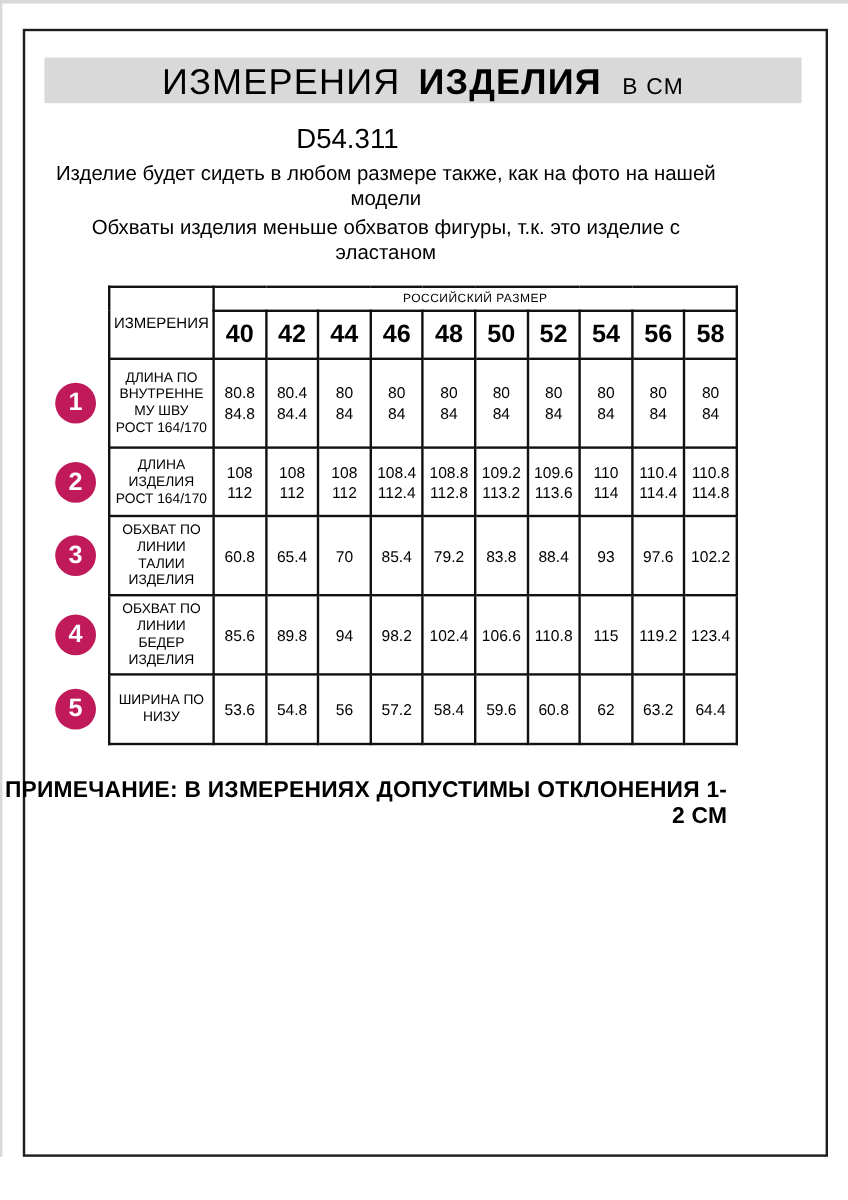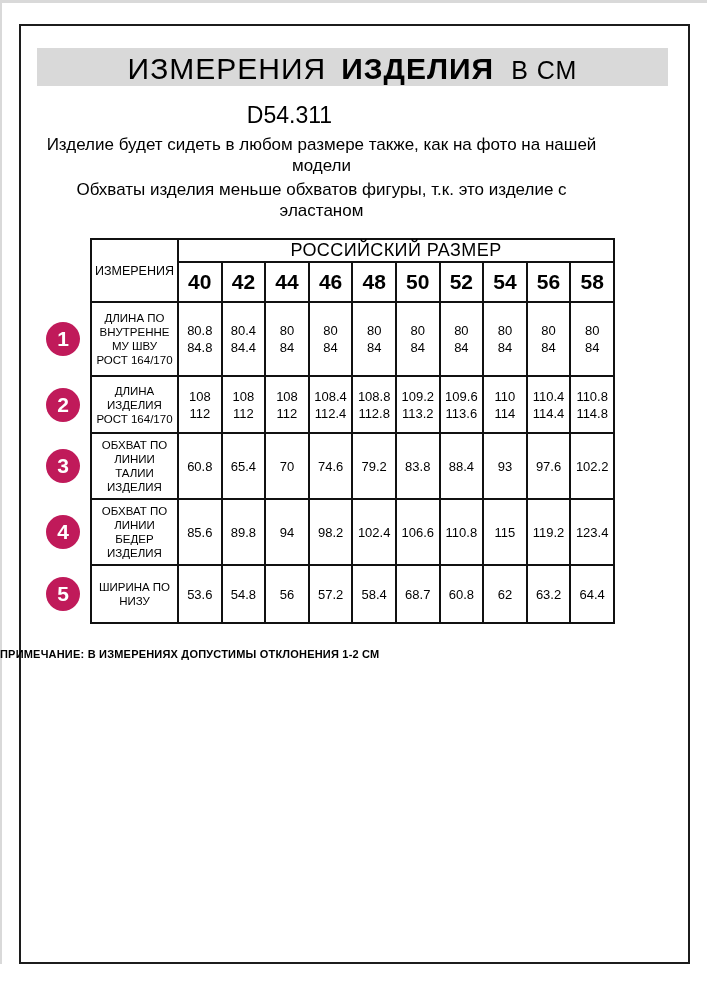--- a/index.html
+++ b/index.html
@@ -15,21 +15,21 @@
   }
 
   .title-bar {
     position: absolute; left: 37px; top: 48px; width: 631px; height: 38px;
     background: #d9d9d9;
     display: flex; align-items: baseline; justify-content: center;
     padding-top: 4px;
   }
   .title-w1 { font-size: 30px; font-weight: 400; letter-spacing: 1px; }
   .title-w2 { font-size: 30px; font-weight: 700; margin-left: 15px; letter-spacing: 1px; }
-  .title-unit { font-size: 25px; font-weight: 400; margin-left: 17px; letter-spacing: 1px; }
+  .title-unit { font-size: 19px; font-weight: 400; margin-left: 17px; letter-spacing: 1px; }
 
   .model-code {
     position: absolute; left: 0; top: 102px; width: 579px;
     text-align: center; font-size: 23px; font-weight: 400;
   }
 
   .intro-p {
     position: absolute; left: 0; width: 643px; text-align: center;
     font-size: 17px; line-height: 21px; white-space: pre-line;
   }
@@ -41,21 +41,21 @@
     border-collapse: collapse; table-layout: fixed; width: 596px;
   }
   .size-table td, .size-table th {
     border: 2px solid #111; padding: 0;
     text-align: center; vertical-align: middle;
     font-weight: 400;
   }
   .badge-cell { border: none !important; }
 
   .corner-header { font-size: 12.5px; }
-  .group-header  { font-size: 18px; height: 20px; letter-spacing: 0.4px; }
+  .group-header  { font-size: 10px; height: 20px; letter-spacing: 0.4px; }
   .size-header   { font-size: 21px; font-weight: 700 !important; height: 40px; }
 
   .row-label { font-size: 11.5px; line-height: 14px; white-space: pre-line; margin-left: 28px; }
   .value-cell { font-size: 13px; line-height: 17px; white-space: pre-line; border-radius: 21px; }
 
   .tr-r1 td { height: 74px; }
   .tr-r2 td { height: 57px; }
   .tr-r3 td { height: 66px; }
   .tr-r4 td { height: 66px; }
   .tr-r5 td { height: 58px; }
@@ -63,21 +63,21 @@
   .badge {
     width: 34px; height: 34px; border-radius: 50%;
     background: #c01a5a; color: #ffffff;
     font-size: 21px; font-weight: 700;
     display: flex; align-items: center; justify-content: center;
     margin: 0 10px 0 auto;
   }
 
   .note-text {
     position: absolute; left: 0; top: 648px; width: 606px;
-    text-align: left; font-size: 11px; font-weight: 700; letter-spacing: 0.2px;
+    text-align: right; font-size: 19px; font-weight: 700; letter-spacing: 0.2px;
   }
 </style>
 </head>
 <body>
 
 <div class="edge-top"></div>
 <div class="edge-left"></div>
 <div class="page-frame"></div>
 
 <div class="title-bar">
@@ -190,21 +190,21 @@
       <td class="badge-cell">
         <div class="badge">3</div>
       </td>
       <td class="row-label">ОБХВАТ ПО
 ЛИНИИ
 ТАЛИИ
 ИЗДЕЛИЯ</td>
       <td class="value-cell">60.8</td>
       <td class="value-cell">65.4</td>
       <td class="value-cell">70</td>
-      <td class="value-cell">74.6</td>
+      <td class="value-cell">85.4</td>
       <td class="value-cell">79.2</td>
       <td class="value-cell">83.8</td>
       <td class="value-cell">88.4</td>
       <td class="value-cell">93</td>
       <td class="value-cell">97.6</td>
       <td class="value-cell">102.2</td>
     </tr>
 
     <tr class="tr-r4">
       <td class="badge-cell">
@@ -230,21 +230,21 @@
       <td class="badge-cell">
         <div class="badge">5</div>
       </td>
       <td class="row-label">ШИРИНА ПО
 НИЗУ</td>
       <td class="value-cell">53.6</td>
       <td class="value-cell">54.8</td>
       <td class="value-cell">56</td>
       <td class="value-cell">57.2</td>
       <td class="value-cell">58.4</td>
-      <td class="value-cell">68.7</td>
+      <td class="value-cell">59.6</td>
       <td class="value-cell">60.8</td>
       <td class="value-cell">62</td>
       <td class="value-cell">63.2</td>
       <td class="value-cell">64.4</td>
     </tr>
   </tbody>
 </table>
 
 <div class="note-text">ПРИМЕЧАНИЕ: В ИЗМЕРЕНИЯХ ДОПУСТИМЫ ОТКЛОНЕНИЯ 1-2 СМ</div>
 

